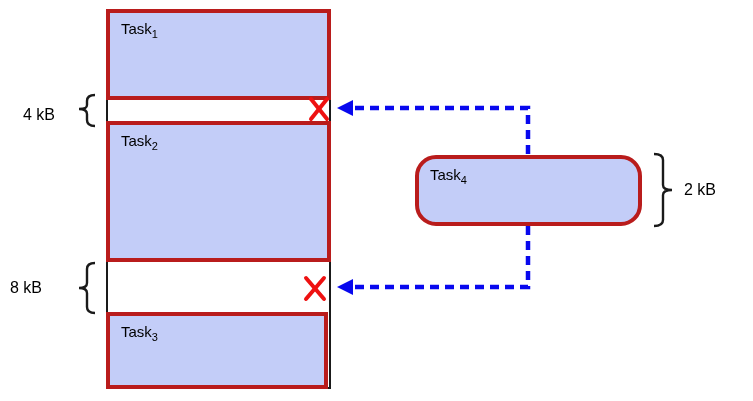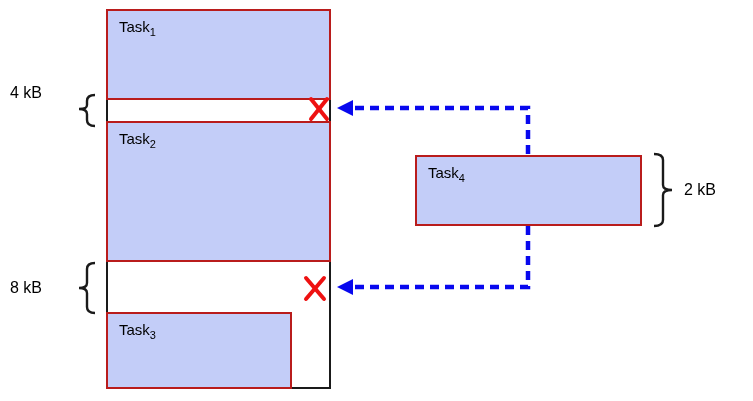--- a/index.html
+++ b/index.html
@@ -8,36 +8,36 @@
     font-family:"Liberation Sans","DejaVu Sans",sans-serif;color:#000;
   }
   .abs{position:absolute;box-sizing:border-box;}
   
   .memory-column{
     left:106px;top:9px;width:225px;height:380px;
     background:#ffffff;border:2px solid #1a1a1a;
   }
   
   .block{
-    background:#c3cdf8;border:2px solid #b91c1c;
+    background:#c3cdf8;border:4px solid #b91c1c;
     font-size:15px;line-height:18px;
   }
   .block .lbl{position:absolute;top:7px;left:11px;white-space:nowrap;}
   .blk-t1{left:106px;top:9px;width:225px;height:91px;}
   .blk-t2{left:106px;top:121px;width:225px;height:141px;}
-  .blk-t3{left:106px;top:312px;width:186px;height:77px;}
-  .blk-t4{left:415px;top:155px;width:227px;height:71px;}
+  .blk-t3{left:106px;top:312px;width:222px;height:77px;}
+  .blk-t4{left:415px;top:155px;width:227px;height:71px;border-radius:21px;}
   sub{font-size:11px;line-height:0;}
   
   .gap-region{left:108px;width:221px;background:transparent;}
   .gap-4{top:100px;height:21px;}
   .gap-8{top:262px;height:50px;}
   
   .size-label{font-size:16px;line-height:22px;white-space:nowrap;}
-  .size-4kb{left:10px;top:82px;width:58px;text-align:left;}
+  .size-4kb{left:10px;top:104px;width:58px;text-align:center;}
   .size-8kb{left:10px;top:277px;width:58px;text-align:left;}
   .size-12kb{left:684px;top:179px;}
   
   #overlay{position:absolute;left:0;top:0;width:753px;height:401px;pointer-events:none;}
 </style>
 </head>
 <body>
 
 <div id="canvas">
 

